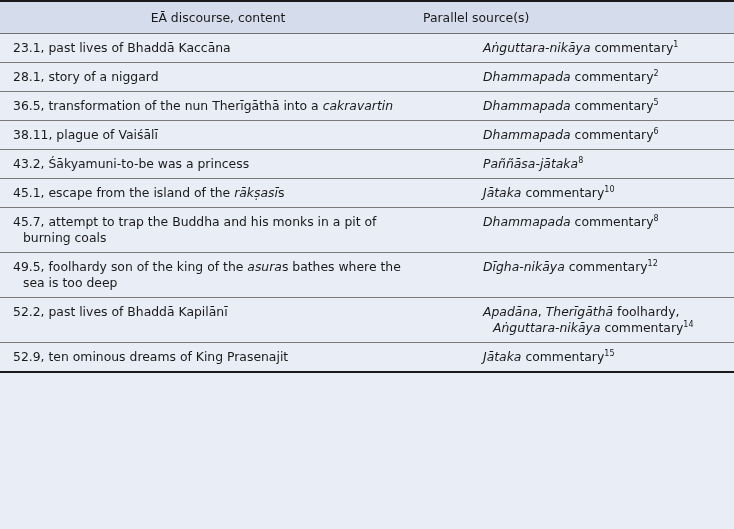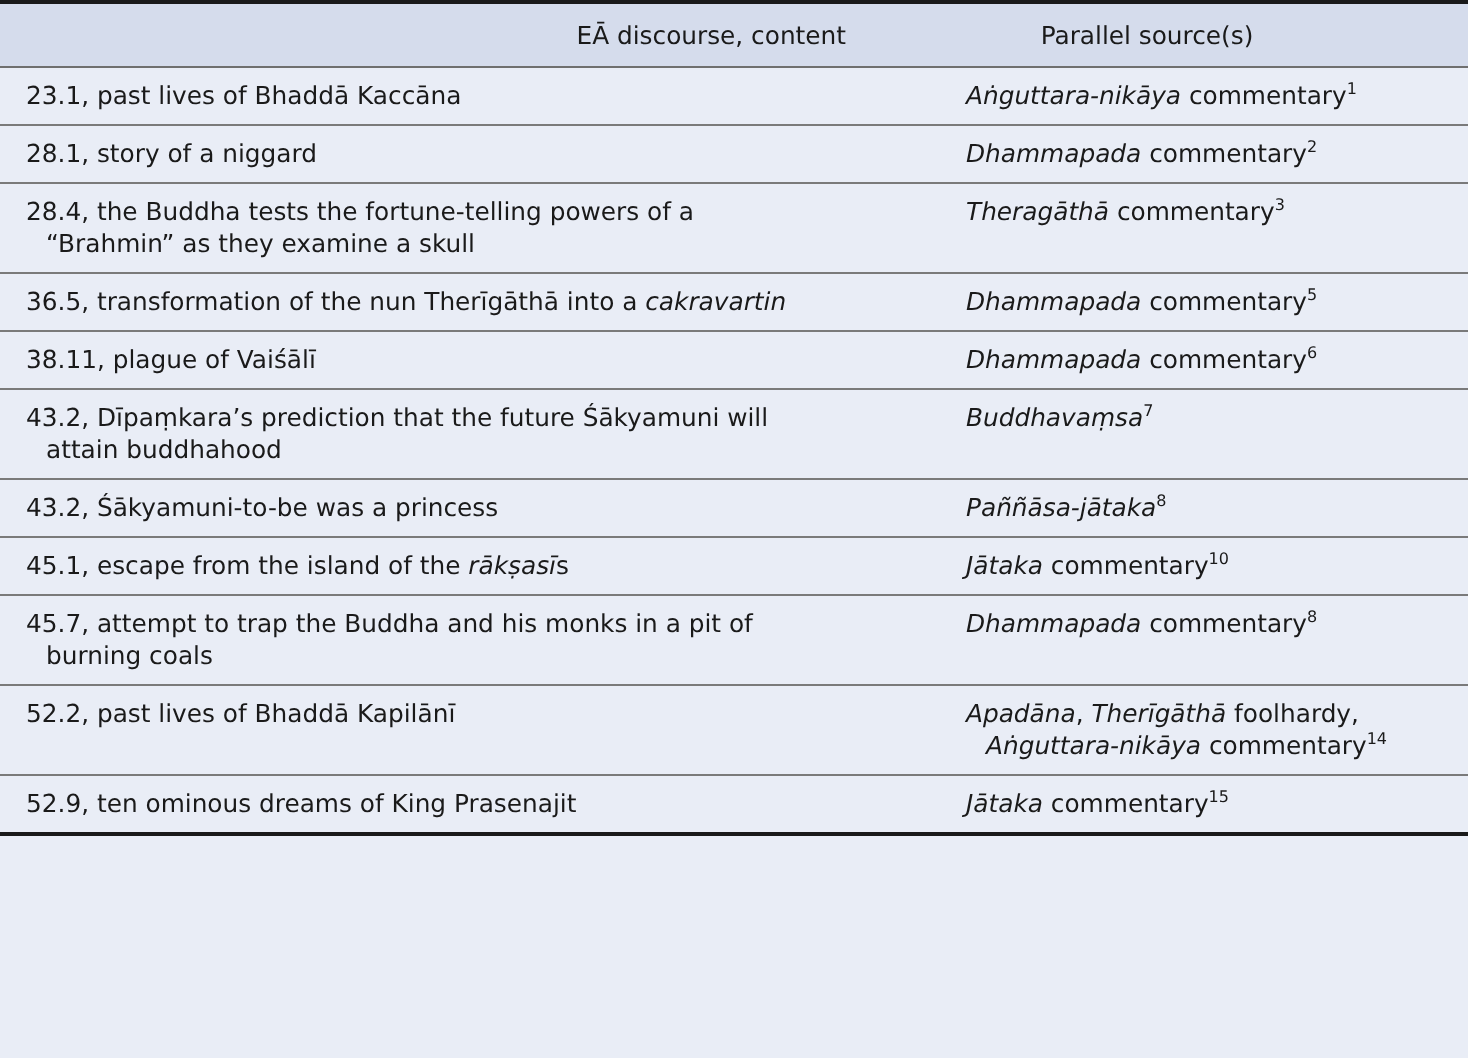--- a/index.html
+++ b/index.html
@@ -12,25 +12,25 @@
   table {
     width: 734px; border-collapse: collapse; table-layout: fixed;
     background: #e9edf6;
     border-top: 2px solid #1a1a1a;
     border-bottom: 2px solid #1a1a1a;
   }
   col.c1 { width: 423px; }
   col.c2 { width: 311px; }
   thead tr { background: #d5dcec; }
   th {
-    font-weight: normal; text-align: right; height: 31px;
+    font-weight: normal; text-align: center; height: 31px;
     padding: 0 0 0 13px; border-bottom: 1.5px solid #6f6f6f;
     vertical-align: middle;
   }
-  th.src { text-align: center; padding-left: 0; padding-right: 10px; }
+  th.src { text-align: left; padding-left: 0; padding-right: 10px; }
   td {
     vertical-align: top; padding: 6px 8px 6px 13px;
     border-bottom: 1.5px solid #7a7a7a; line-height: 16px;
   }
   tbody tr:last-child td { border-bottom: none; }
   td.src { padding-left: 60px; }
   .hang { display: block; padding-left: 10px; text-indent: -10px; }
   i { font-style: italic; }
   sup { font-size: 8px; line-height: 0; vertical-align: 5px; }
   tr.one td { height: 15px; margin-top: 24px; }
@@ -52,55 +52,49 @@
   </thead>
   <tbody>
     <tr class="one">
       <td>23.1, past lives of Bhaddā Kaccāna</td>
       <td class="src"><i>Aṅguttara-nikāya</i><span> commentary</span><sup>1</sup></td>
     </tr>
     <tr class="one">
       <td>28.1, story of a niggard</td>
       <td class="src"><i>Dhammapada</i><span> commentary</span><sup>2</sup></td>
     </tr>
-    <tr class="two">
-      <td>
-          <span class="hang">28.4, the Buddha tests the fortune-telling powers of a “Brahmin” as they examine a skull</span>
-        </td>
-      <td class="src"><i>Theragāthā</i><span> commentary</span><sup>3</sup></td>
-    </tr>
     <tr class="one">
       <td><span>36.5, transformation of the nun Therīgāthā into a </span><i>cakravartin</i></td>
       <td class="src"><i>Dhammapada</i><span> commentary</span><sup>5</sup></td>
     </tr>
     <tr class="one">
       <td>38.11, plague of Vaiśālī</td>
       <td class="src"><i>Dhammapada</i><span> commentary</span><sup>6</sup></td>
-    </tr>
-    <tr class="two">
-      <td>
-          <span class="hang">43.2, Dīpaṃkara’s prediction that the future Śākyamuni will attain buddhahood</span>
-        </td>
-      <td class="src"><i>Buddhavaṃsa</i><sup>7</sup></td>
     </tr>
     <tr class="one">
       <td>43.2, Śākyamuni-to-be was a princess</td>
       <td class="src"><i>Paññāsa-jātaka</i><sup>8</sup></td>
     </tr>
     <tr class="one">
       <td><span>45.1, escape from the island of the </span><i>rākṣasī</i><span>s</span></td>
       <td class="src"><i>Jātaka</i><span> commentary</span><sup>10</sup></td>
     </tr>
     <tr class="two">
       <td>
           <span class="hang">45.7, attempt to trap the Buddha and his monks in a pit of burning coals</span>
         </td>
       <td class="src"><i>Dhammapada</i><span> commentary</span><sup>8</sup></td>
     </tr>
     <tr class="two">
+      <td>
+          <span class="hang"><span>49.5, foolhardy son of the king of the </span><i>asura</i><span>s bathes where the sea is too deep</span></span>
+        </td>
+      <td class="src"><i>Dīgha-nikāya</i><span> commentary</span><sup>12</sup></td>
+    </tr>
+    <tr class="two">
       <td>52.2, past lives of Bhaddā Kapilānī</td>
       <td class="src">
           <span class="hang"><i>Apadāna</i><span>, </span><i>Therīgāthā</i><span> foolhardy,</span><br><i>Aṅguttara-nikāya</i><span> commentary</span><sup>14</sup></span>
         </td>
     </tr>
     <tr class="one">
       <td>52.9, ten ominous dreams of King Prasenajit</td>
       <td class="src"><i>Jātaka</i><span> commentary</span><sup>15</sup></td>
     </tr>
   </tbody>

